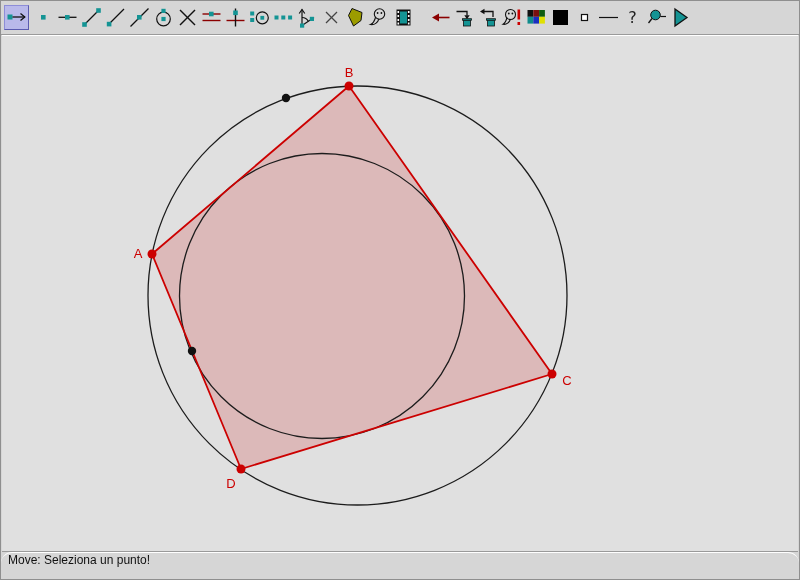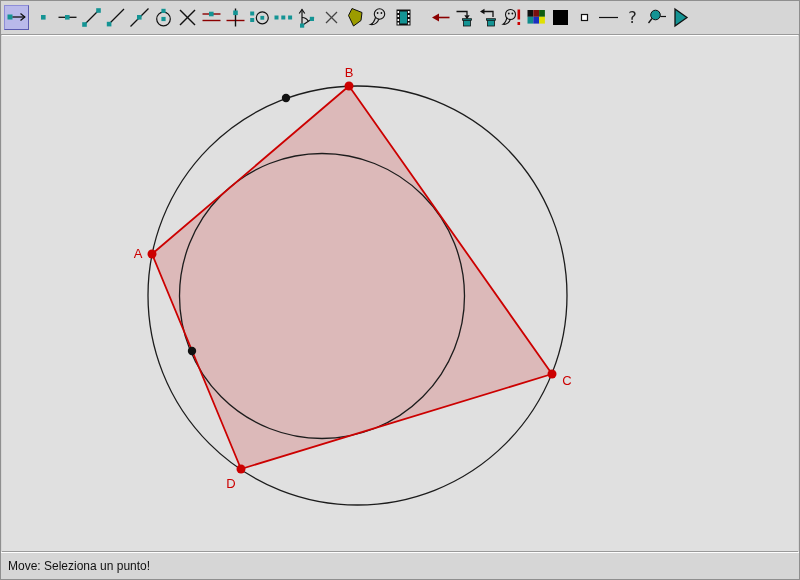--- a/index.html
+++ b/index.html
@@ -23,22 +23,22 @@
     width:23px; height:23px; margin-right:2px;
   }
   .tbtn.gap { margin-left:13px; }
   .canvas {
     position:relative; height:515px; margin:0 1px;
     background:#e0e0e0; border-top:1px solid #ffffff; border-bottom:1px solid #9a9a9a;
   }
   .canvas svg { position:absolute; left:0; top:0; }
   .statusbar {
     height:26px; background:#d6d6d6; border-top:1px solid #ffffff;
-    display:flex; align-items:center; padding-left:7px;
-    font-size:12px; color:#111;
+    display:flex; align-items:flex-start; padding-left:7px;
+    font-size:12px; color:#111;border-radius:11px;
   }
 </style>
 </head>
 <body>
 
 <div class="window">
   <div class="toolbar" id="toolbar">
       <div class="tbtn selected">
         <svg viewBox="0 0 23 23" width="23" height="23">
           <rect x="2.5" y="8.5" width="5" height="5" fill="#149494"></rect>

